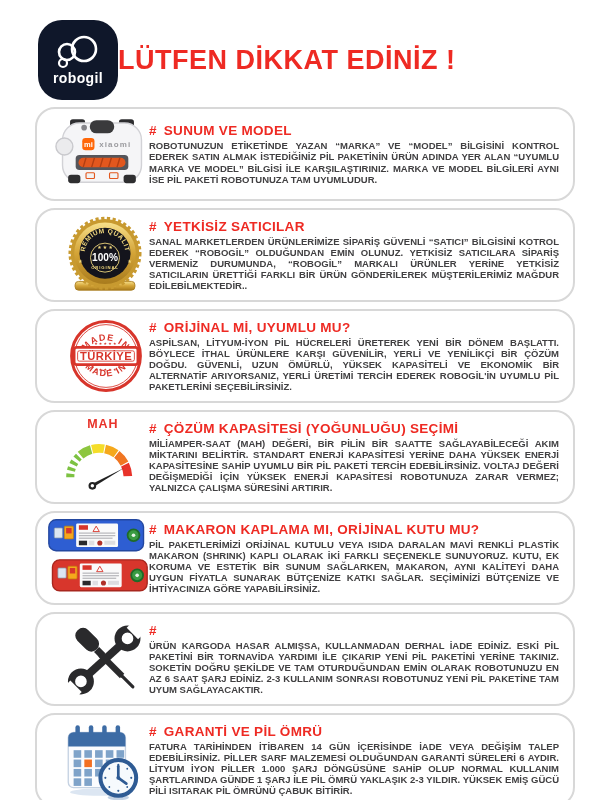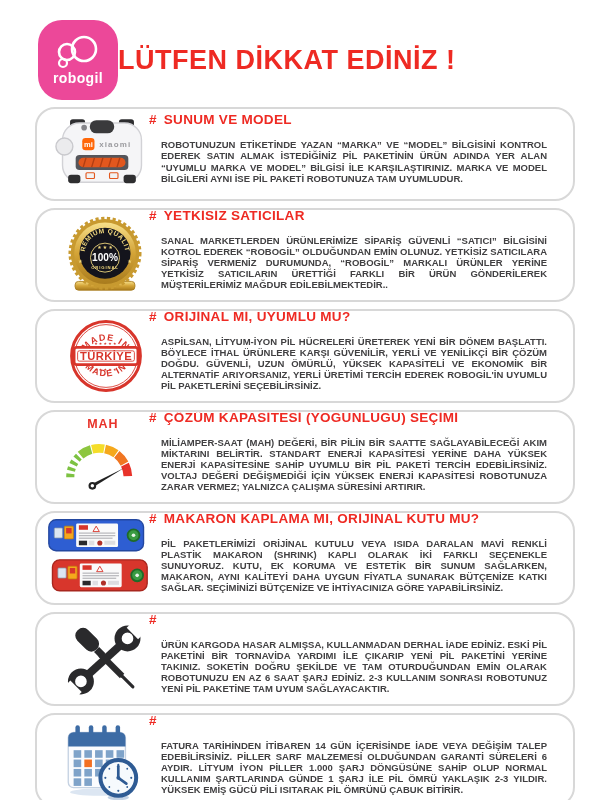--- a/index.html
+++ b/index.html
@@ -4,39 +4,39 @@
 <style>
   html,body{margin:0;padding:0;}
   body{
     width:600px;height:800px;background:#ffffff;overflow:hidden;
     font-family:"Liberation Sans", sans-serif;
     -webkit-font-smoothing:antialiased;
   }
   .page{width:600px;height:800px;position:relative;}
   .header{display:flex;align-items:center;padding:20px 0 4px 38px;height:80px;}
   .logo{
-    width:80px;height:80px;background:#ec4899;border-radius:24px;
+    width:80px;height:80px;background:#0f172a;border-radius:24px;
     display:flex;flex-direction:column;align-items:center;justify-content:center;
     flex:0 0 80px;
   }
   .logo-text{color:#fff;font-size:14px;font-weight:bold;letter-spacing:.4px;margin-top:1px;}
   .page-title{color:#EE2A23;font-size:27px;font-weight:bold;letter-spacing:.5px;white-space:nowrap;}
   .cards{padding:3px 25px 0 35px;}
   .card{
     display:flex;align-items:center;background:#fff;
     border:2px solid #D8D8D8;border-radius:20px;
     height:90px;margin-bottom:7px;overflow:hidden;
   }
   .icon-cell{flex:0 0 112px;display:flex;align-items:center;justify-content:flex-end;}
   .text-cell{flex:1;padding-right:14px;}
   .heading{color:#EE2A23;font-size:13.5px;font-weight:bold;letter-spacing:.3px;margin-bottom:2px;display:flex;}
   .hash{margin-right:7px;}
   .body-text{
     color:#414042;font-size:9.5px;line-height:1.16;font-weight:bold;
-    text-align:justify;margin:12px;letter-spacing:0;
+    text-align:justify;margin:0;letter-spacing:0;
   }
   svg text{font-family:"Liberation Sans", sans-serif;}
 </style>
 </head>
 <body>
 
 <div class="page">
 
   <div class="header">
     <div class="logo">
@@ -283,19 +283,20 @@
               <circle cx="76" cy="77.2" r="1"></circle>
           </g>
           <line x1="66" y1="67" x2="66" y2="54" stroke="#2E5B94" stroke-width="3" stroke-linecap="round"></line>
           <line x1="66" y1="67" x2="75" y2="73.5" stroke="#2E5B94" stroke-width="3" stroke-linecap="round"></line>
           <circle cx="66" cy="67" r="2.2" fill="#2E5B94"></circle>
         </svg>
       </div>
       <div class="text-cell">
         <div class="heading">
           <span class="hash">#</span>
+          <span>GARANTİ VE PİL ÖMRÜ</span>
         </div>
         <p class="body-text">FATURA TARİHİNDEN İTİBAREN 14 GÜN İÇERİSİNDE İADE VEYA DEĞİŞİM TALEP EDEBİLİRSİNİZ. PİLLER SARF MALZEMESİ OLDUĞUNDAN GARANTİ SÜRELERİ 6 AYDIR. LİTYUM İYON PİLLER 1.000 ŞARJ DÖNGÜSÜNE SAHİP OLUP NORMAL KULLANIM ŞARTLARINDA GÜNDE 1 ŞARJ İLE PİL ÖMRÜ YAKLAŞIK 2-3 YILDIR. YÜKSEK EMİŞ GÜCÜ PİLİ ISITARAK PİL ÖMRÜNÜ ÇABUK BİTİRİR.</p>
       </div>
     </div>
 
   </div>
 </div>
 
 </body></html>

